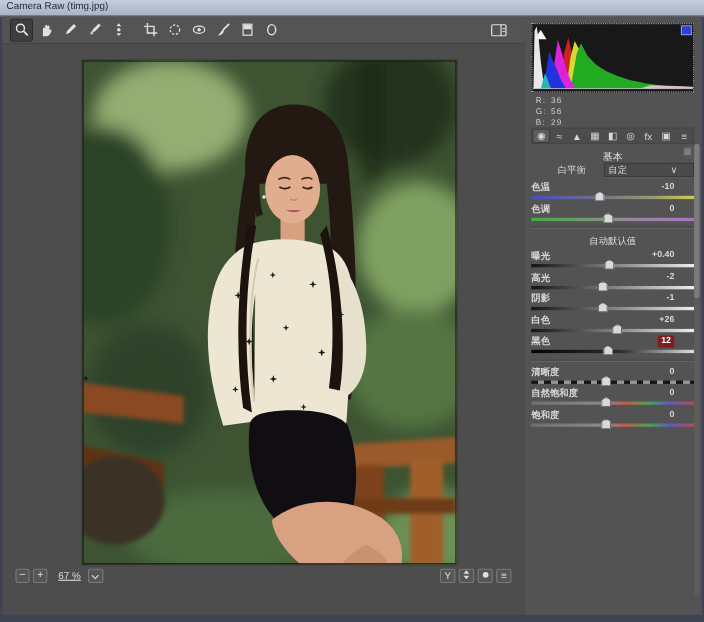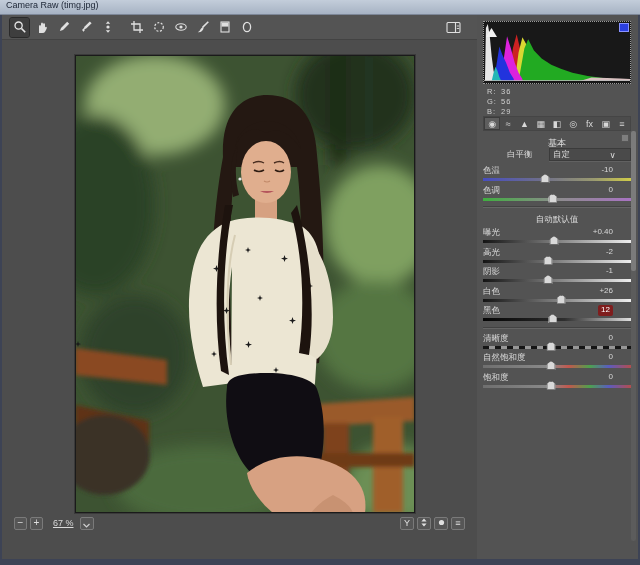--- a/index.html
+++ b/index.html
@@ -56,21 +56,21 @@
   .pmenu { position:absolute; right:2px; top:2px; width:8px; height:8px; background:#7e7e7e; box-shadow:inset 0 0 0 1px #565656; }
 
   .pbody { position:absolute; left:6px; top:131px; width:148px; }
   .wbrow { display:flex; align-items:center; height:17px; margin-bottom:2px;margin-left:24px; }
   .wblab { font-size:8.5px; color:#d8d8d8; width:42px; }
   .wbdrop { flex:1; height:13px; background:#4a4a4a; border:1px solid #3b3b3b; box-shadow:0 1px 0 #616161;
     display:flex; align-items:center; padding:0 3px;gap:39px; }
   .wbdrop span { font-size:8.5px; color:#d8d8d8; flex:1; }
   .wbarrow { color:#bdbdbd; font-size:7px; }
 
-  .srow { height:19.5px; position:relative; }
+  .srow { height:19.5px; position:relative;font-weight:bold; }
   .shead { display:flex; justify-content:space-between; height:11px; padding-right:18px; }
   .slab { font-size:8.5px; color:#d8d8d8; white-space:nowrap; }
   .sval { font-size:8px; color:#d8d8d8; }
   .sval.val-edit { background:#7f1d1d; color:#fff; padding:0 3px; border-radius:2px; }
   .strack { position:relative; height:3px; margin-top:2px; width:100%; background:#888; }
   .thumb { position:absolute; top:-4px; width:9px; height:9px; background:#d9d9d9;
     clip-path:polygon(50% 0,100% 38%,100% 100%,0 100%,0 38%); transform:translateX(-50%);
     box-shadow:inset 0 0 0 1px #6a6a6a; }
   .t-temp { background:linear-gradient(90deg,#474dc0 0%,#6f6f8a 40%,#9a9a70 75%,#cfcb49 100%); }
   .t-tint { background:linear-gradient(90deg,#3fae3f 0%,#8d8d8d 50%,#a873c2 100%); }

